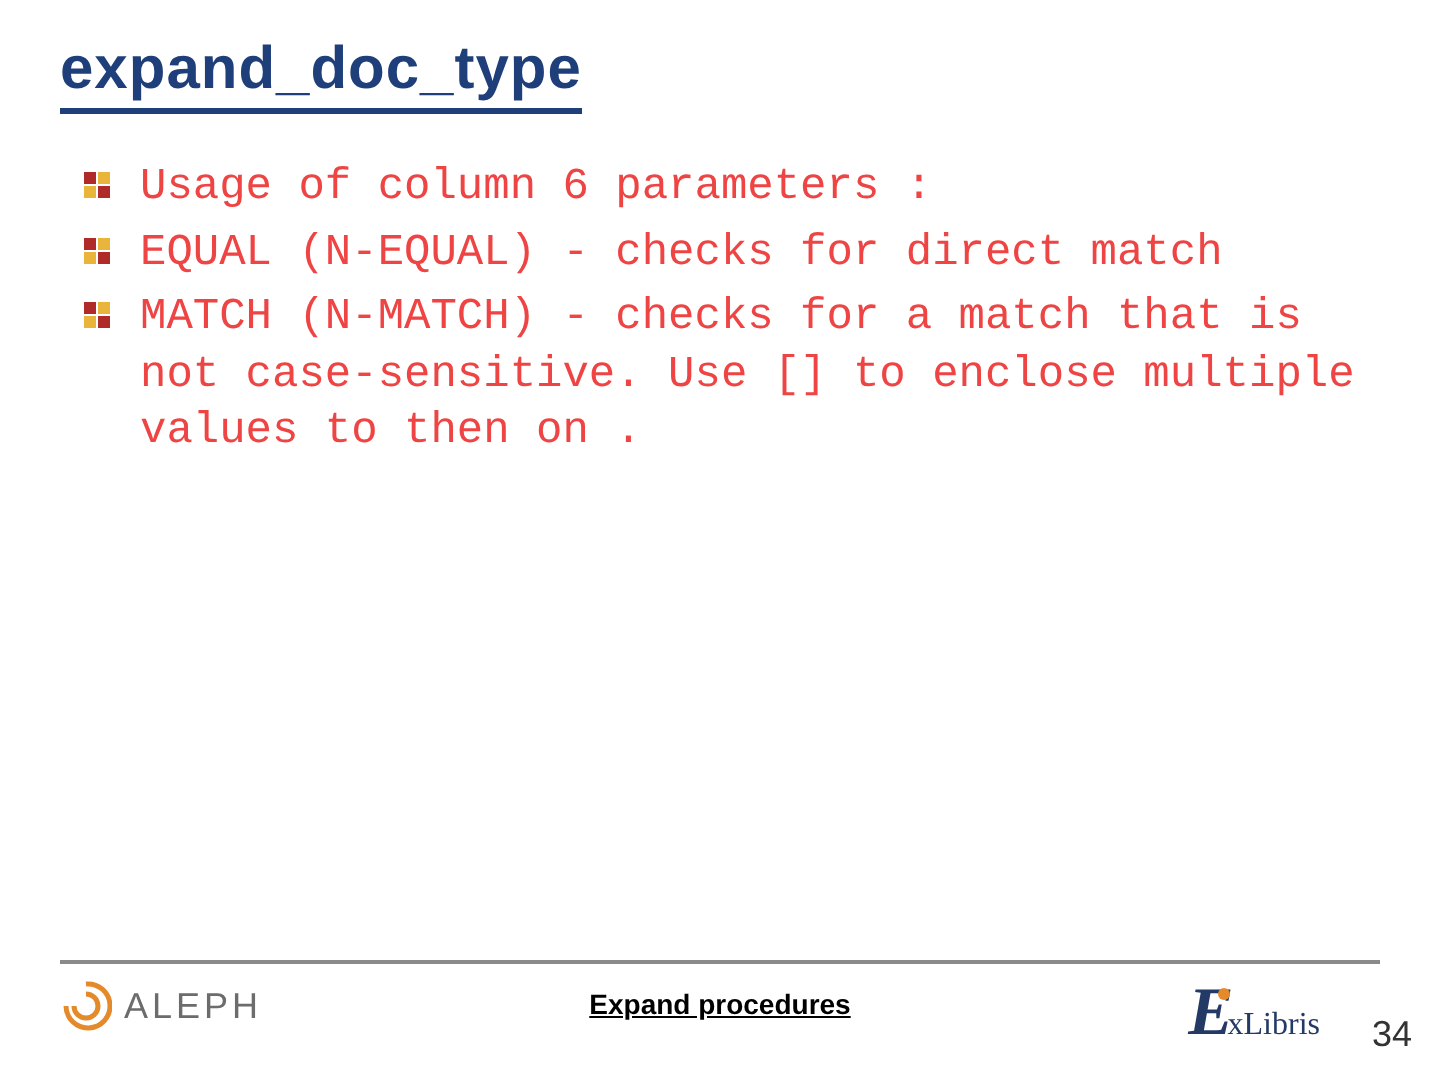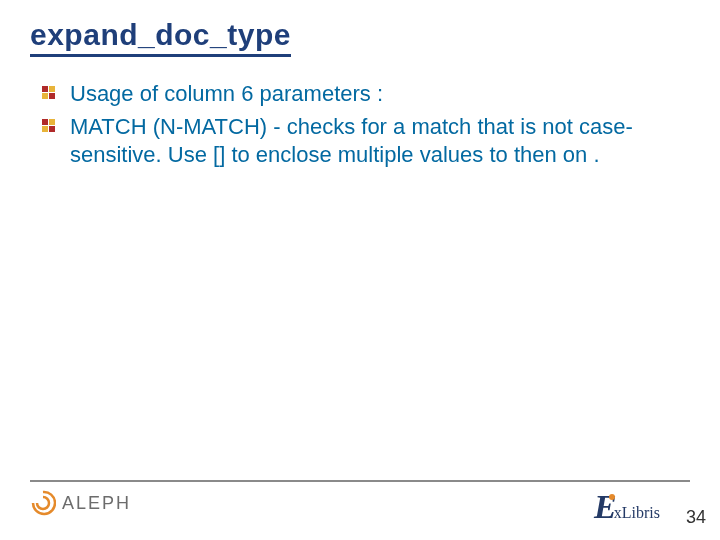--- a/index.html
+++ b/index.html
@@ -32,23 +32,23 @@
     position: absolute;
     top: 80px;
     left: 42px;
     right: 30px;
   }
   .item {
     position: relative;
     padding-left: 28px;
     font-size: 22px;
     line-height: 1.3;
-    color: #0369a1;
+    color: #ef4444;
     margin-bottom: 4px;
-    font-family: Liberation Sans, sans-serif;
+    font-family: Liberation Mono, monospace;
   }
   .bullet-icon {
     position: absolute;
     left: 0;
     top: 6px;
     width: 14px;
     height: 14px;
   }
   .footer {
     position: absolute;
@@ -149,20 +149,29 @@
       </svg>
       <span>Usage of column 6 parameters :</span>
     </div>
     <div class="item">
       <svg class="bullet-icon" viewBox="0 0 14 14">
         <rect x="0" y="0" width="6" height="6" fill="#b02a2a"></rect>
         <rect x="7" y="0" width="6" height="6" fill="#e8b43a"></rect>
         <rect x="0" y="7" width="6" height="6" fill="#e8b43a"></rect>
         <rect x="7" y="7" width="6" height="6" fill="#b02a2a"></rect>
       </svg>
+      <span>EQUAL (N-EQUAL) - checks for direct match</span>
+    </div>
+    <div class="item">
+      <svg class="bullet-icon" viewBox="0 0 14 14">
+        <rect x="0" y="0" width="6" height="6" fill="#b02a2a"></rect>
+        <rect x="7" y="0" width="6" height="6" fill="#e8b43a"></rect>
+        <rect x="0" y="7" width="6" height="6" fill="#e8b43a"></rect>
+        <rect x="7" y="7" width="6" height="6" fill="#b02a2a"></rect>
+      </svg>
     </div>
     <div class="item">
       <svg class="bullet-icon" viewBox="0 0 14 14">
         <rect x="0" y="0" width="6" height="6" fill="#b02a2a"></rect>
         <rect x="7" y="0" width="6" height="6" fill="#e8b43a"></rect>
         <rect x="0" y="7" width="6" height="6" fill="#e8b43a"></rect>
         <rect x="7" y="7" width="6" height="6" fill="#b02a2a"></rect>
       </svg>
       <span>MATCH (N-MATCH) - checks for a match that is not case-sensitive. Use [] to enclose multiple values to then on .</span>
     </div>
@@ -172,20 +181,21 @@
     <div class="footer-line"></div>
 
     <div class="logo-aleph">
       <svg class="aleph-swirl" viewBox="0 0 26 26">
         <path d="M13 2 A11 11 0 1 1 3 13" fill="none" stroke="#e58a2b" stroke-width="2.5"></path>
         <path d="M7 13 A6 6 0 1 0 13 7" fill="none" stroke="#e58a2b" stroke-width="2.5"></path>
       </svg>
       <span>ALEPH</span>
     </div>
 
+    <div class="footer-center">Expand procedures</div>
 
     <div class="logo-exlibris">
       <span class="ex-e">
         <span>E</span>
         <span class="ex-dot"></span>
       </span>
       <span class="ex-rest">xLibris</span>
     </div>
 
     <div class="page-num">34</div>

